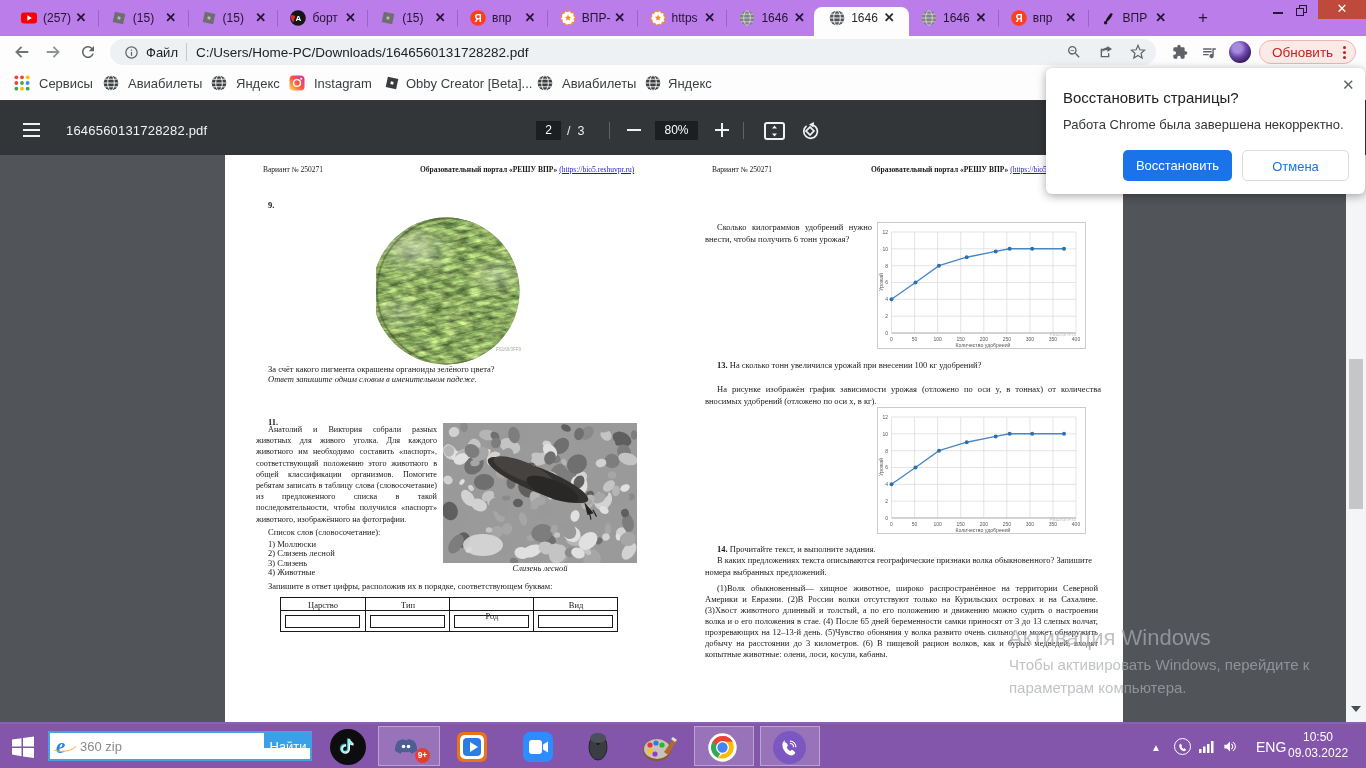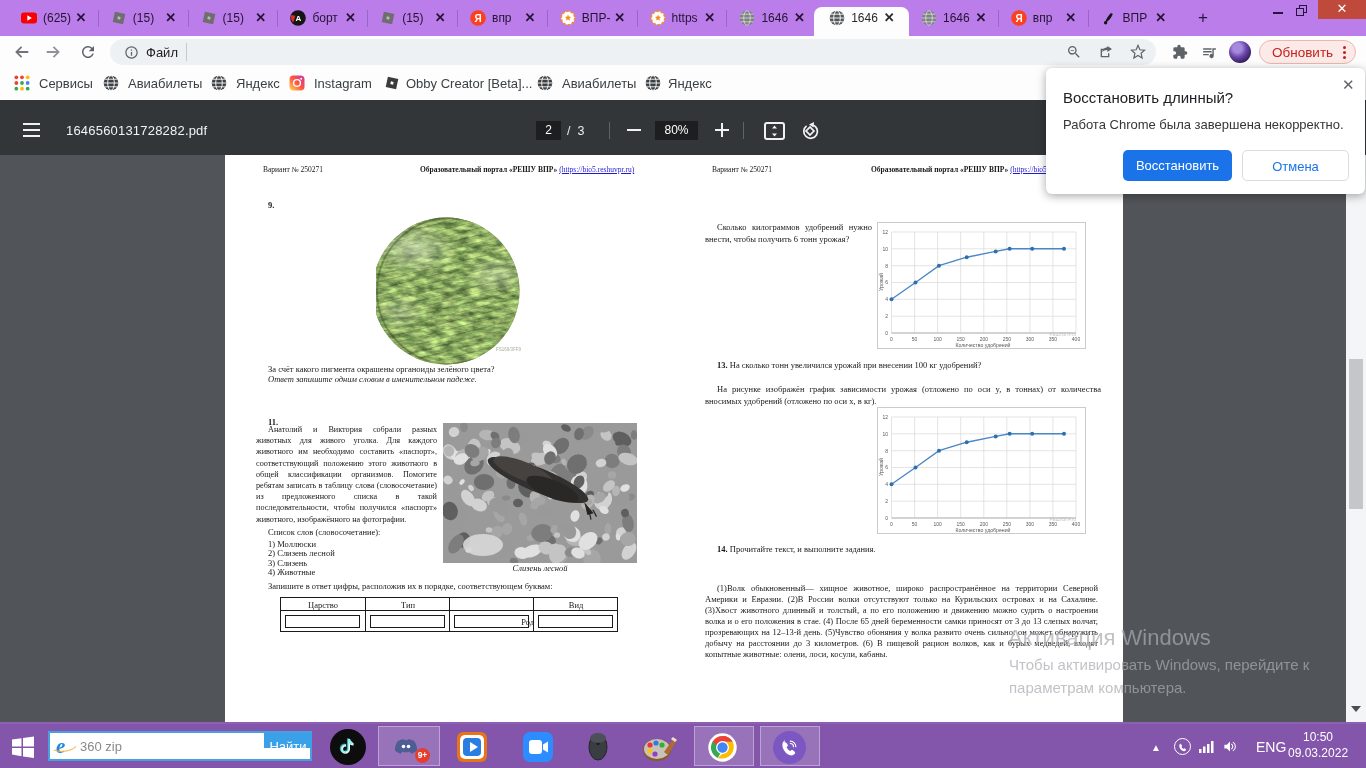--- a/index.html
+++ b/index.html
@@ -61,21 +61,21 @@
 <div id="stage">
 
 <div class="abs" id="tabbar"></div>
 <div id="activetab"></div>
 <div id="tabs">
       <div class="tab" style="left:8px">
         <div class="fav"><svg width="16" height="16">
             <rect x="0" y="2.5" width="16" height="11" rx="3" fill="#fa0000"></rect>
             <path d="M6.3 5.3v5.4l4.6-2.7z" fill="#fff"></path>
           </svg></div>
-        <div class="ttl" style="color:#241433">(625)</div>
+        <div class="ttl" style="color:#241433">(257)</div>
         <div class="cls" style="color:#241433">✕</div>
       </div>
       <div class="sep" style="left:97.8px"></div>
       <div class="tab" style="left:97.8px">
         <div class="fav"><svg width="16" height="16">
             <g transform="rotate(12 8 8)">
               <rect x="2.7" y="2.7" width="10.6" height="10.6" fill="#6e6e6e"></rect>
               <rect x="6.6" y="6.6" width="2.8" height="2.8" fill="#b9b9b9"></rect>
             </g>
           </svg></div>
@@ -210,20 +210,21 @@
     </svg>
 <svg class="abs" style="left:79px;top:43px" width="18" height="18" viewBox="0 0 24 24">
       <path d="M17.65 6.35A8 8 0 1 0 19.73 14h-2.08a6 6 0 1 1-1.41-6.24L13 11h7V4z" fill="#5f6368"></path>
     </svg>
 <div id="urlbar"></div>
 <svg class="abs" style="left:124px;top:45px" width="15" height="15" viewBox="0 0 24 24">
       <path d="M12 2a10 10 0 1 0 0 20 10 10 0 0 0 0-20zm0 18a8 8 0 1 1 0-16 8 8 0 0 1 0 16zm-1-13h2v2h-2zm0 4h2v6h-2z" fill="#5f6368"></path>
     </svg>
 <div class="abs" style="left:146px;top:45px;font-size:13px;color:#202124">Файл</div>
 <div class="abs" style="left:186px;top:43px;width:1px;height:18px;background:#c6c9cc"></div>
+<div class="abs" style="left:196px;top:45px;font-size:13.5px;color:#202124;letter-spacing:0px">C:/Users/Home-PC/Downloads/1646560131728282.pdf</div>
 <svg class="abs" style="left:1066px;top:44px" width="16" height="16" viewBox="0 0 24 24">
       <path d="M15.5 14h-.79l-.28-.27A6.47 6.47 0 0 0 16 9.5 6.5 6.5 0 1 0 9.5 16c1.61 0 3.09-.59 4.23-1.57l.27.28v.79l5 4.99L20.49 19zm-6 0C7 14 5 12 5 9.5S7 5 9.5 5 14 7 14 9.5 12 14 9.5 14zM7 9h5v1H7z" fill="#5f6368"></path>
     </svg>
 <svg class="abs" style="left:1098px;top:44px" width="16" height="16" viewBox="0 0 24 24">
       <path d="M4 7v13h13v-6h-2v4H6V9h4V7z" fill="#5f6368"></path>
       <path d="M14 3l7 4.5L14 12V9c-3.5 0-6 1-8 3.5.8-4.5 3.5-7 8-7.5z" fill="#5f6368"></path>
     </svg>
 <svg class="abs" style="left:1130px;top:44px" width="16" height="16" viewBox="0 0 24 24">
       <path d="M12 17.3l6.2 3.7-1.6-7L22 9.2l-7.2-.6L12 2 9.2 8.6 2 9.2l5.4 4.8-1.6 7z" fill="none" stroke="#5f6368" stroke-width="1.8"></path>
     </svg>
@@ -530,21 +531,21 @@
  <div class="abs pt" style="left:43px;top:402px">3) Слизень</div>
  <div class="abs pt" style="left:43px;top:411px">4) Животные</div>
  <div class="abs pt" style="left:43px;top:425px">Запишите в ответ цифры, расположив их в порядке, соответствующем буквам:</div>
  <div class="abs" style="left:55px;top:442px;width:338px;height:35px;border:1.2px solid #1a1a1a">
   <div style="position:absolute;left:0;top:0;width:100%;height:13px;border-bottom:1.2px solid #1a1a1a"></div>
   <div style="position:absolute;left:84px;top:0;width:1.2px;height:100%;background:#1a1a1a"></div>
   <div style="position:absolute;left:168px;top:0;width:1.2px;height:100%;background:#1a1a1a"></div>
   <div style="position:absolute;left:252px;top:0;width:1.2px;height:100%;background:#1a1a1a"></div>
   <div class="pt" style="position:absolute;left:0;top:1px;width:84px;text-align:center">Царство</div>
   <div class="pt" style="position:absolute;left:85px;top:1px;width:84px;text-align:center">Тип</div>
-  <div class="pt" style="position:absolute;left:169px;top:18px;width:84px;text-align:right">Род</div>
+  <div class="pt" style="position:absolute;left:169px;top:12px;width:84px;text-align:center">Род</div>
   <div class="pt" style="position:absolute;left:253px;top:1px;width:84px;text-align:center">Вид</div>
   <div style="position:absolute;left:4px;top:17px;width:75px;height:13px;border:1.2px solid #1a1a1a"></div>
   <div style="position:absolute;left:89px;top:17px;width:75px;height:13px;border:1.2px solid #1a1a1a"></div>
   <div style="position:absolute;left:173px;top:17px;width:75px;height:13px;border:1.2px solid #1a1a1a"></div>
   <div style="position:absolute;left:257px;top:17px;width:75px;height:13px;border:1.2px solid #1a1a1a"></div>
  </div>
 </div>
 <div class="page" id="page2" style="left:674px;top:155px;width:449px;height:567px;position:absolute">
  <div class="abs ph" style="left:38px;top:10px">Вариант № 250271</div>
  <div class="abs ph" style="left:197px;top:10px"><b>Образовательный портал «РЕШУ ВПР» </b><a class="lk">(https://bio5.reshuvpr.ru)</a></div>
@@ -611,20 +612,21 @@
         <circle cx="89.7" cy="35.2" r="2" fill="#2e6fad"></circle>
         <circle cx="118.7" cy="29.4" r="2" fill="#2e6fad"></circle>
         <circle cx="132.6" cy="26.8" r="2" fill="#2e6fad"></circle>
         <circle cx="155.2" cy="26.8" r="2" fill="#2e6fad"></circle>
         <circle cx="187.0" cy="26.8" r="2" fill="#2e6fad"></circle>
         <text x="106" y="125" font-size="5.2" fill="#595959" text-anchor="middle" font-family="Liberation Sans">Количество удобрений</text>
         <text x="6" y="60" font-size="5.2" fill="#595959" text-anchor="middle" font-family="Liberation Sans" transform="rotate(-90 6 60)">Урожай</text>
         <text x="199" y="114" font-size="4.5" fill="#c0c3c7" text-anchor="end" font-family="Liberation Sans">РЕШУВПР.ru</text>
       </svg>
  <div class="abs pt" style="left:43px;top:388px"><b>14.</b> Прочитайте текст, и выполните задания.</div>
+ <div class="abs pt just" style="left:31px;top:399px;width:387px;text-indent:12px">В каких предложениях текста описываются географические признаки волка обыкновенного? Запишите номера выбранных предложений.</div>
  <div class="abs pt just" style="left:31px;top:428px;width:393px;line-height:11px;text-indent:12px">(1)Волк обыкновенный— хищное животное, широко распространённое на территории Северной Америки и Евразии. (2)В России волки отсутствуют только на Курильских островах и на Сахалине. (3)Хвост животного длинный и толстый, а по его положению и движению можно судить о настроении волка и о его положения в стае. (4) После 65 дней беременности самки приносят от 3 до 13 слепых волчат, прозревающих на 12–13-й день. (5)Чувство обоняния у волка развито очень сильно: он может обнаружить добычу на расстоянии до 3 километров. (6) В пищевой рацион волков, как и бурых медведей, входят копытные животные: олени, лоси, косули, кабаны.</div>
 </div>
 
 <div class="abs" style="left:1008px;top:625px;font-size:22px;font-weight:300;color:rgba(168,170,176,0.72);z-index:5">Активация Windows</div>
 <div class="abs" style="left:1009px;top:656px;font-size:15px;font-weight:300;color:rgba(168,170,176,0.72);z-index:5">Чтобы активировать Windows, перейдите к</div>
 <div class="abs" style="left:1009px;top:679px;font-size:15px;font-weight:300;color:rgba(168,170,176,0.72);z-index:5">параметрам компьютера.</div>
 
 <div class="abs" id="sbar"></div>
 <div id="sthumb"></div>
 <div class="abs" style="left:1351px;top:706px;width:0;height:0;border-left:5px solid transparent;border-right:5px solid transparent;border-top:6px solid #4a4d52"></div>
@@ -707,19 +709,19 @@
     </svg>
 <svg class="abs" style="left:1222px;top:739px" width="16" height="15" viewBox="0 0 24 24">
       <path d="M3 9v6h4l5 5V4L7 9z" fill="#fff"></path>
       <path d="M14 8a4.5 4.5 0 0 1 0 8M16.5 5a8 8 0 0 1 0 14" stroke="#fff" stroke-width="1.7" fill="none"></path>
     </svg>
 <div class="tray" style="left:1256px;top:739px;font-size:14px">ENG</div>
 <div class="tray" style="left:1303px;top:730px;font-size:12px">10:50</div>
 <div class="tray" style="left:1288px;top:746px;font-size:12px">09.03.2022</div>
 
 <div class="abs" id="dialog">
-  <div class="title">Восстановить длинный?</div>
+  <div class="title">Восстановить страницы?</div>
   <div class="body">Работа Chrome была завершена некорректно.</div>
   <div class="dbtn" id="dbtn1">Восстановить</div>
   <div class="dbtn" id="dbtn2">Отмена</div>
   <div id="dclose">✕</div>
 </div>
 
 </div>
 </body></html>

